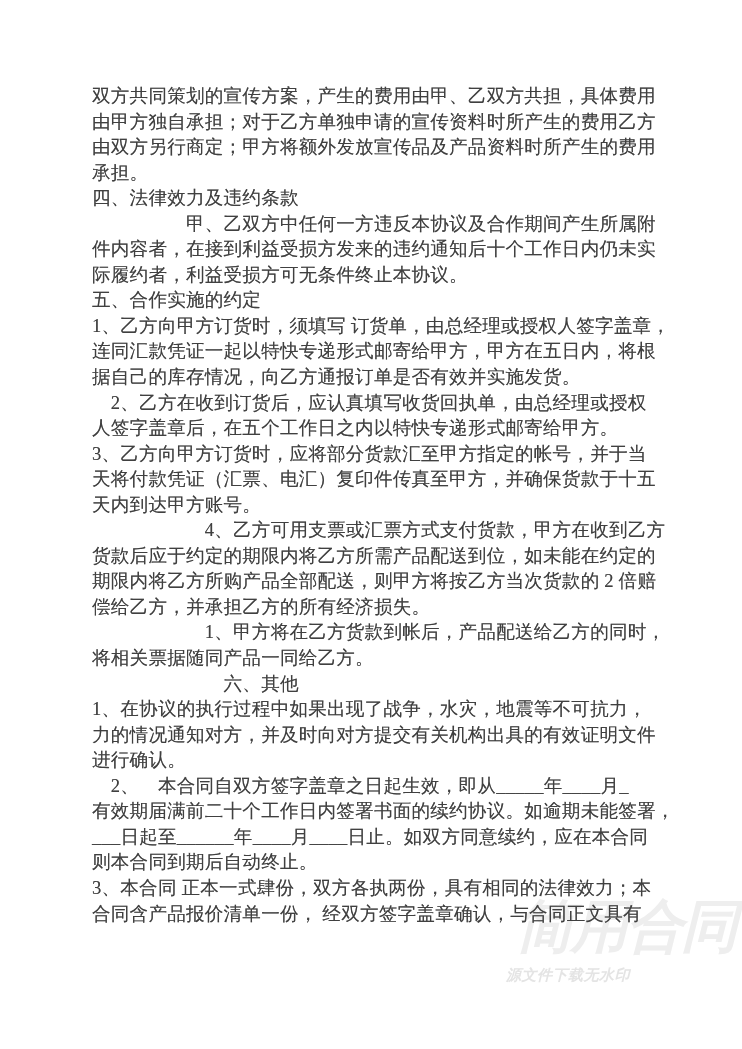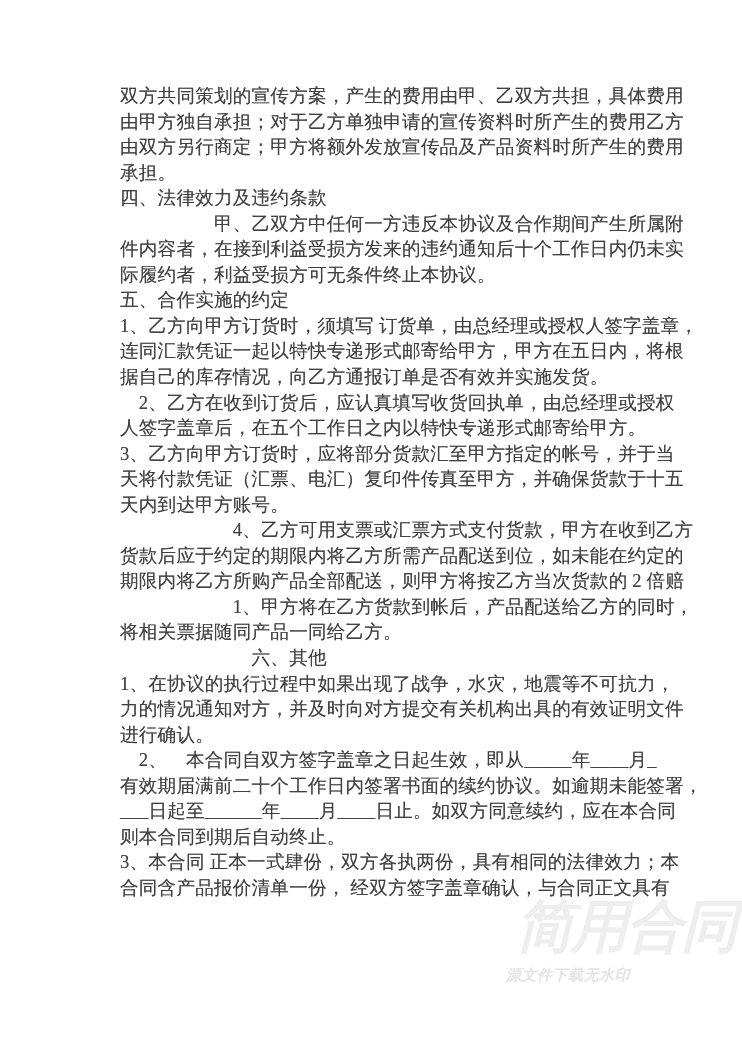--- a/index.html
+++ b/index.html
@@ -29,21 +29,20 @@
     z-index: 1;
     color: var(--text);
     font-size: 18.6px;
     line-height: 25.55px;
     letter-spacing: 0.2px;
     text-shadow: 0 0 0.5px rgba(70,70,70,0.55);
   }
   .doc-line {
     white-space: pre;
     height: 25.55px;
-    margin-left: 28px;
   }
   .watermark {
     position: absolute;
     z-index: 0;
   }
   .wm-big {
     position: absolute;
     left: 516px;
     top: 889px;
     font-family: "DejaVu Sans", "Liberation Sans", sans-serif;
@@ -91,20 +90,21 @@
       <div class="doc-line">连同汇款凭证一起以特快专递形式邮寄给甲方，甲方在五日内，将根</div>
       <div class="doc-line">据自己的库存情况，向乙方通报订单是否有效并实施发货。</div>
       <div class="doc-line">　2、乙方在收到订货后，应认真填写收货回执单，由总经理或授权</div>
       <div class="doc-line">人签字盖章后，在五个工作日之内以特快专递形式邮寄给甲方。</div>
       <div class="doc-line">3、乙方向甲方订货时，应将部分货款汇至甲方指定的帐号，并于当</div>
       <div class="doc-line">天将付款凭证（汇票、电汇）复印件传真至甲方，并确保货款于十五</div>
       <div class="doc-line">天内到达甲方账号。</div>
       <div class="doc-line">　　　　　　4、乙方可用支票或汇票方式支付货款，甲方在收到乙方</div>
       <div class="doc-line">货款后应于约定的期限内将乙方所需产品配送到位，如未能在约定的</div>
       <div class="doc-line">期限内将乙方所购产品全部配送，则甲方将按乙方当次货款的 2 倍赔</div>
+      <div class="doc-line">偿给乙方，并承担乙方的所有经济损失。</div>
       <div class="doc-line">　　　　　　1、甲方将在乙方货款到帐后，产品配送给乙方的同时，</div>
       <div class="doc-line">将相关票据随同产品一同给乙方。</div>
       <div class="doc-line">　　　　　　　六、其他</div>
       <div class="doc-line">1、在协议的执行过程中如果出现了战争，水灾，地震等不可抗力，</div>
       <div class="doc-line">力的情况通知对方，并及时向对方提交有关机构出具的有效证明文件</div>
       <div class="doc-line">进行确认。</div>
       <div class="doc-line">　2、　本合同自双方签字盖章之日起生效，即从_____年____月_</div>
       <div class="doc-line">有效期届满前二十个工作日内签署书面的续约协议。如逾期未能签署，</div>
       <div class="doc-line">___日起至______年____月____日止。如双方同意续约，应在本合同</div>
       <div class="doc-line">则本合同到期后自动终止。</div>

